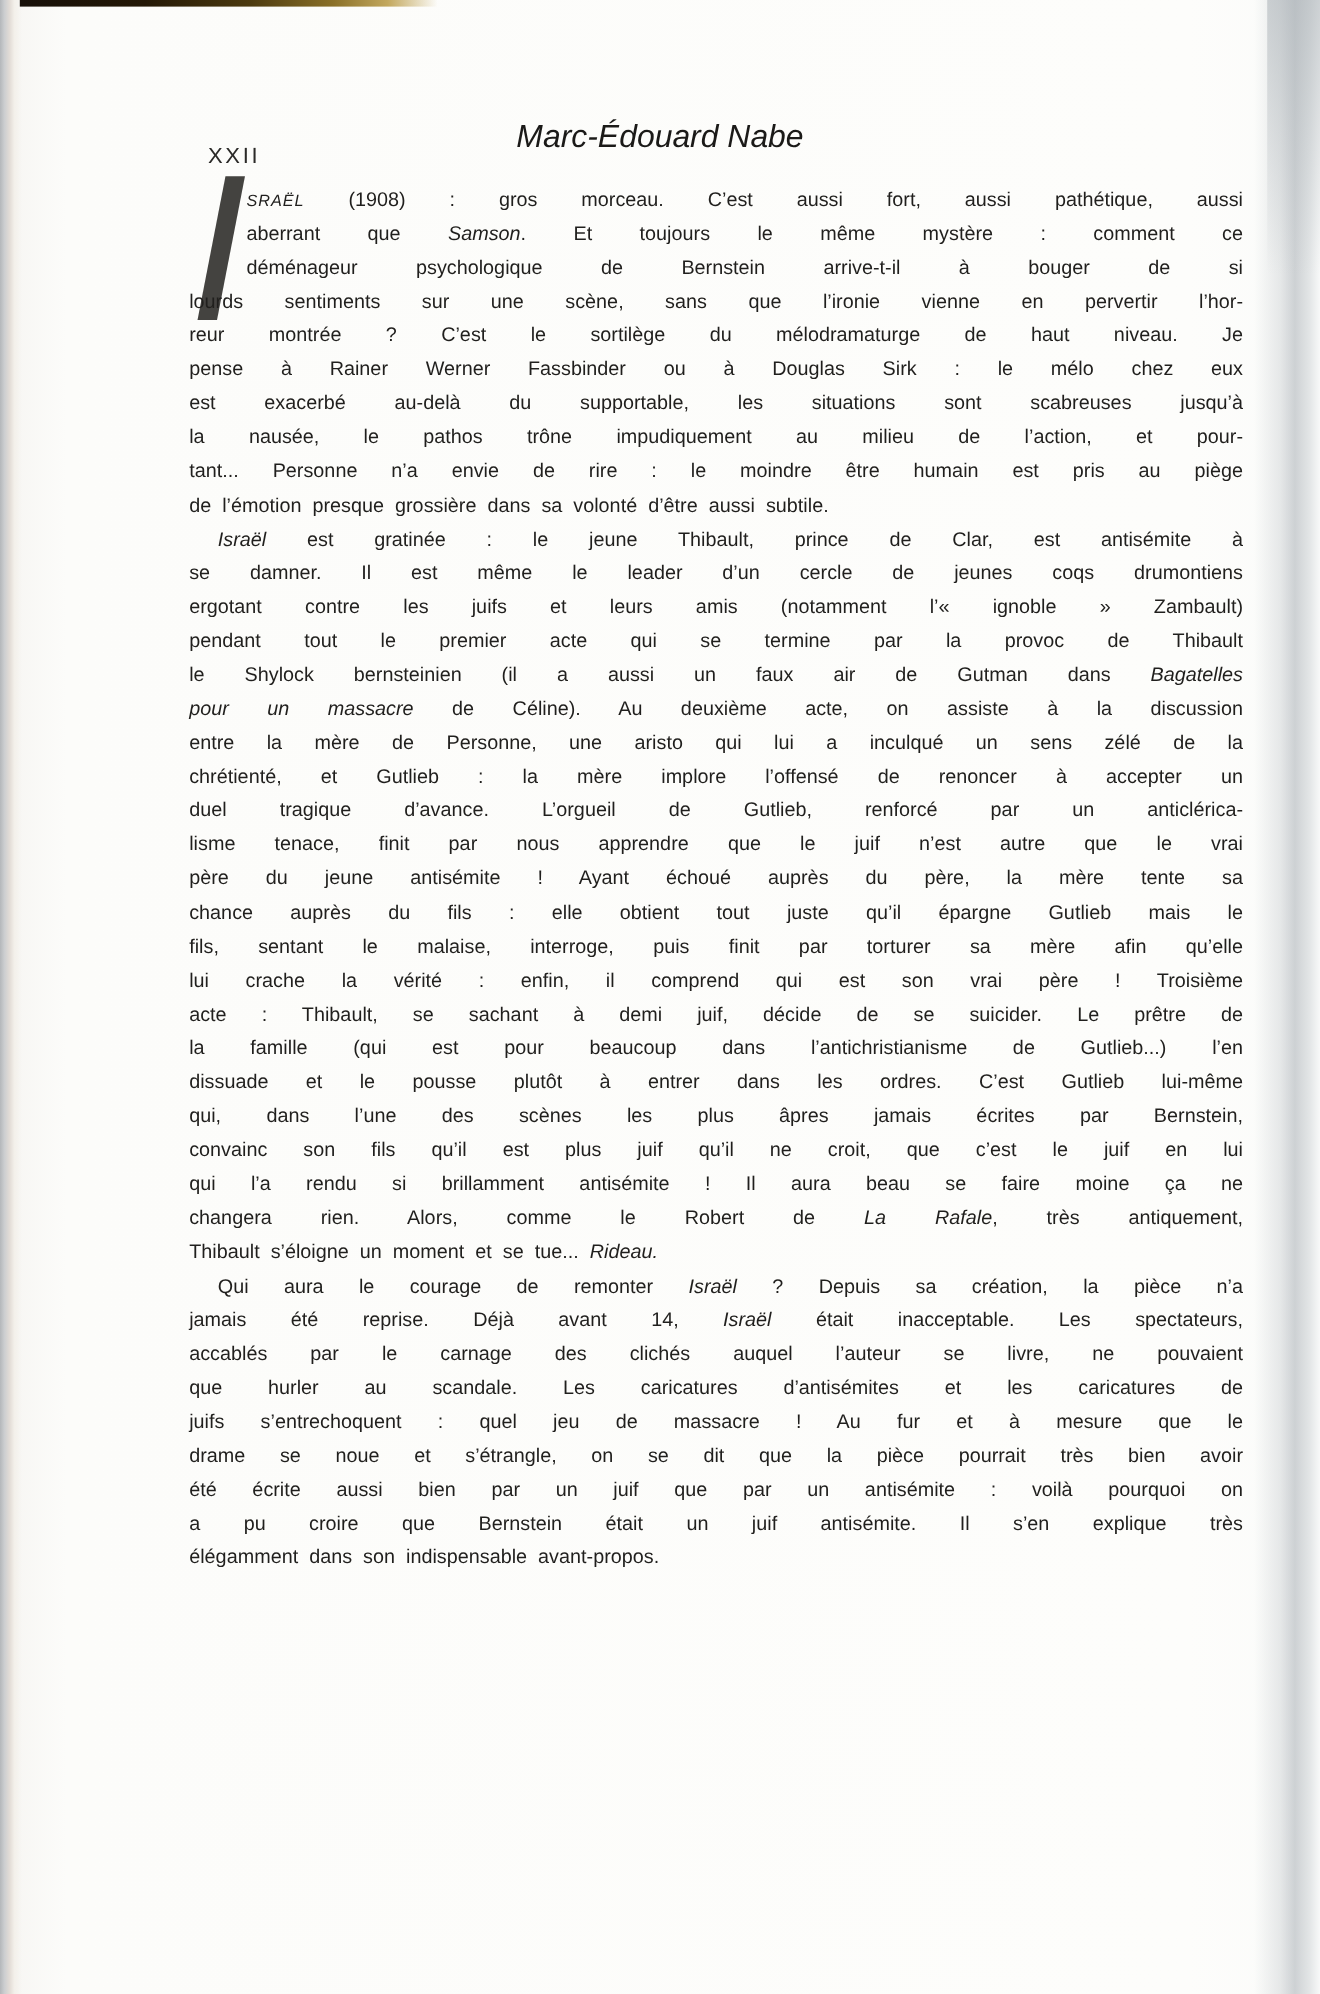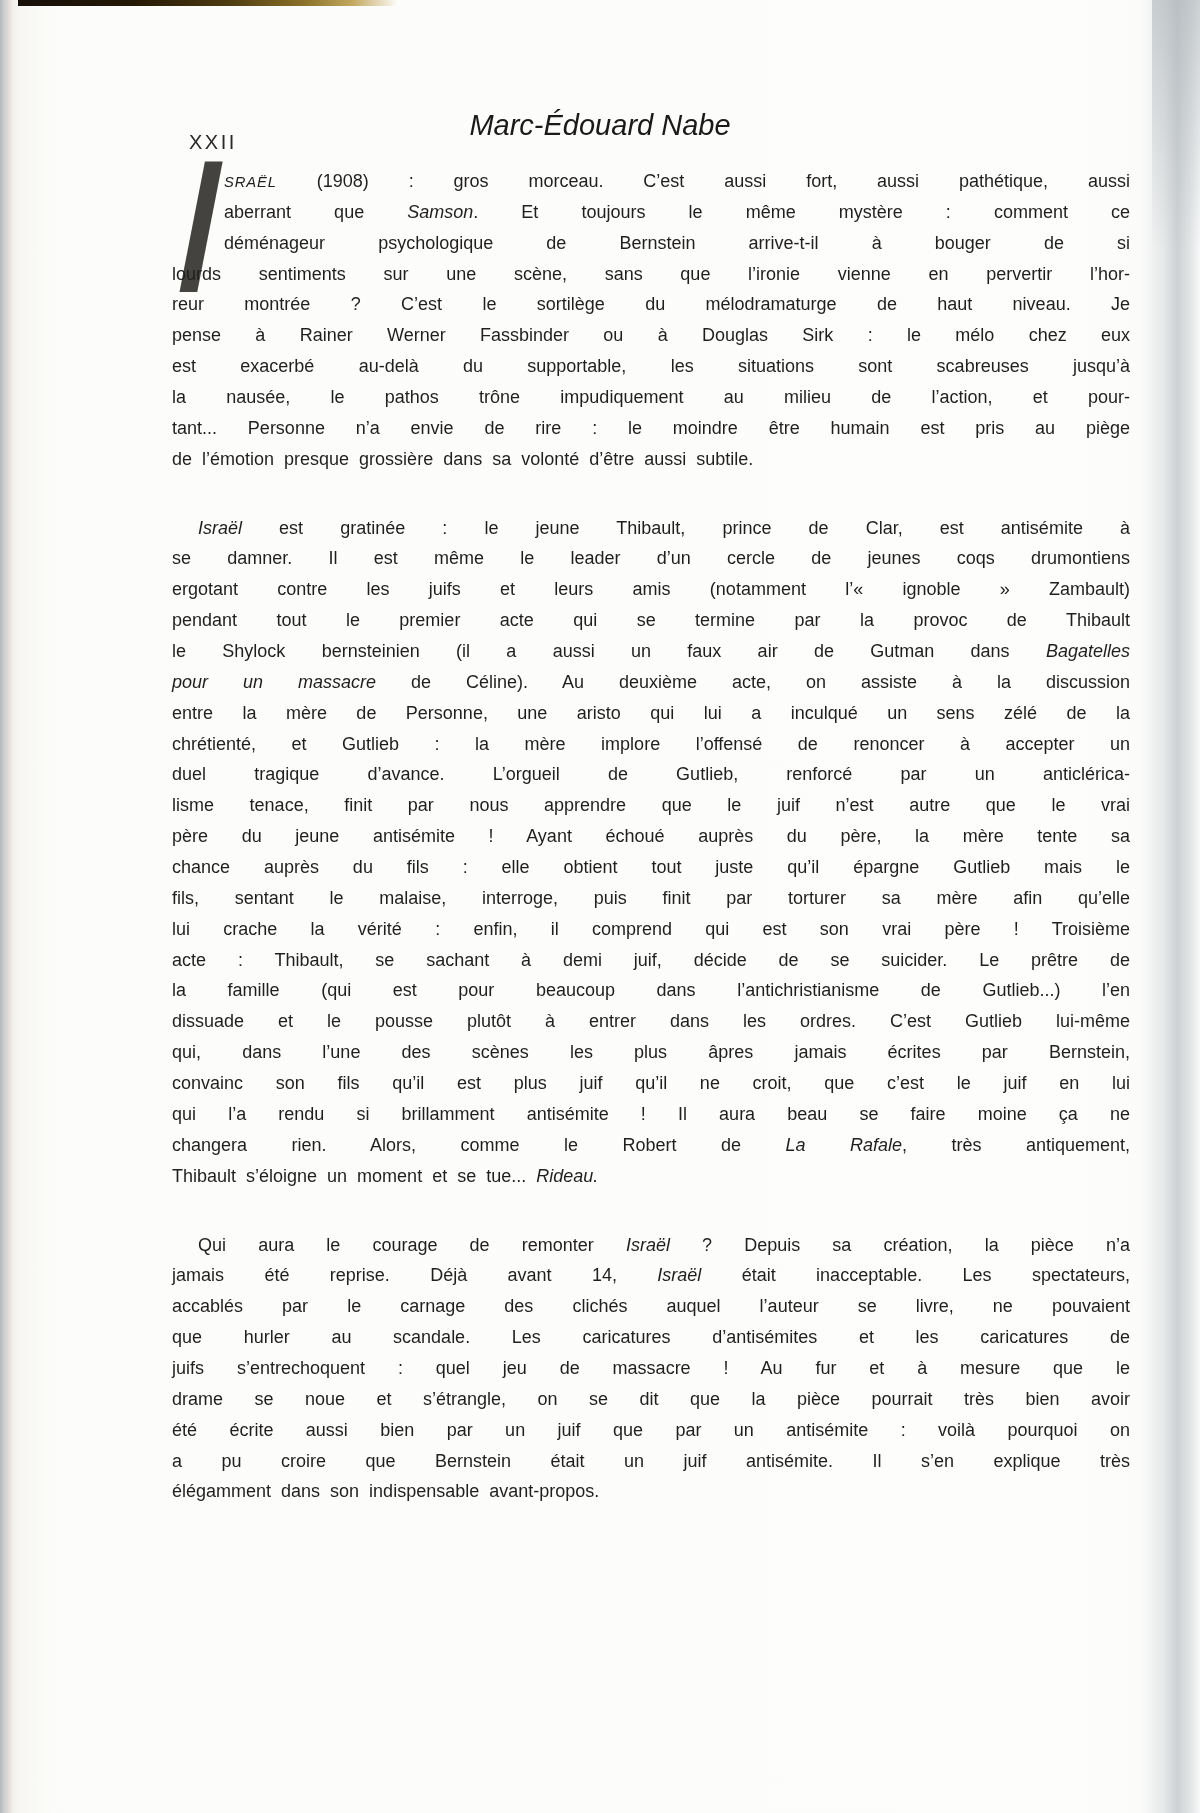--- a/index.html
+++ b/index.html
@@ -49,21 +49,21 @@
     position:absolute;left:172px;top:166px;width:958px;
     font-size:18px;
   }
   .line{
     height:30.86px;line-height:30.86px;
     text-align:justify;text-align-last:justify;
     white-space:normal;overflow:visible;
   }
   .line.last{text-align-last:left;word-spacing:5px;}
   .line.dc-indent{padding-left:52px;}
-  .line.p-indent{text-indent:26px;margin-top:38px;}
+  .line.p-indent{text-indent:26px;}
   .sc{font-style:italic;font-size:0.82em;letter-spacing:0.06em;}
 </style>
 </head>
 <body>
 
 <div class="scan">
   <div class="edge-left"></div>
   <div class="edge-top"></div>
   <div class="edge-right"></div>
   <div class="edge-right-top"></div>

